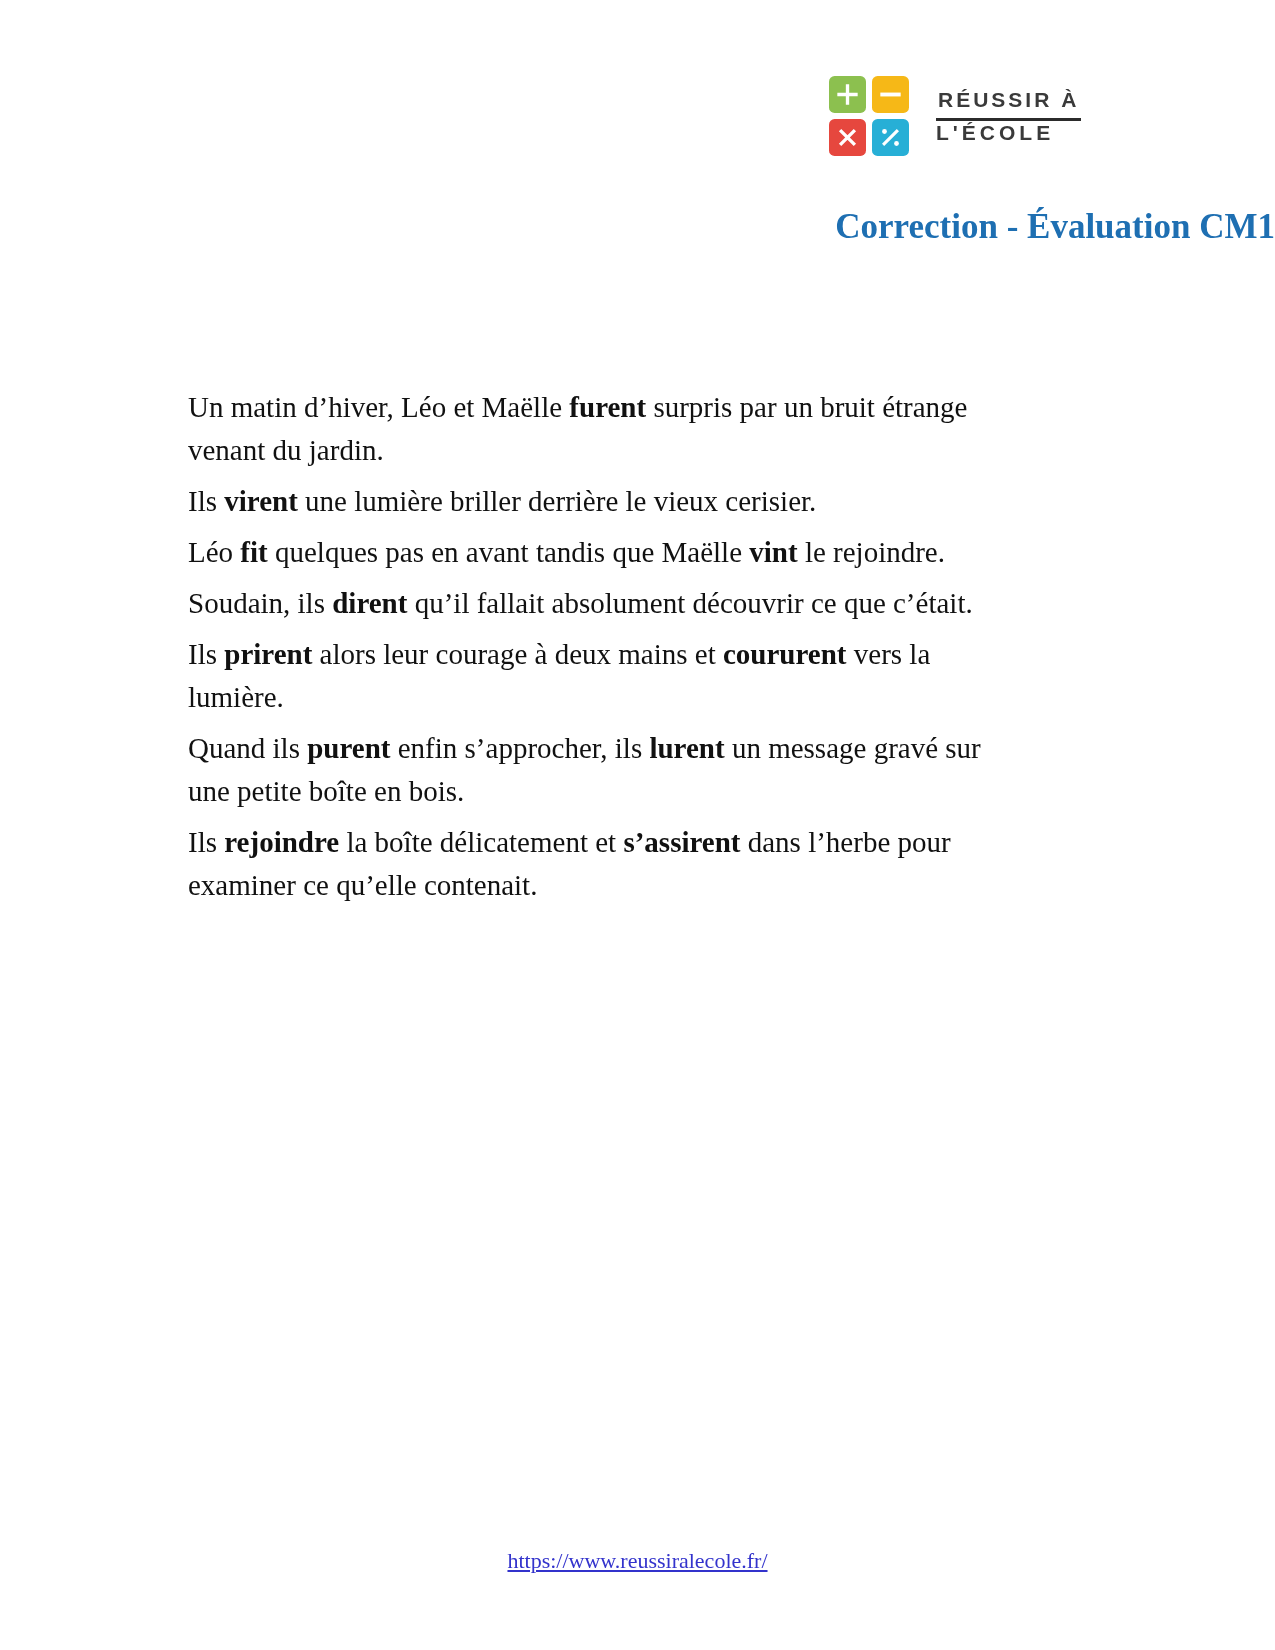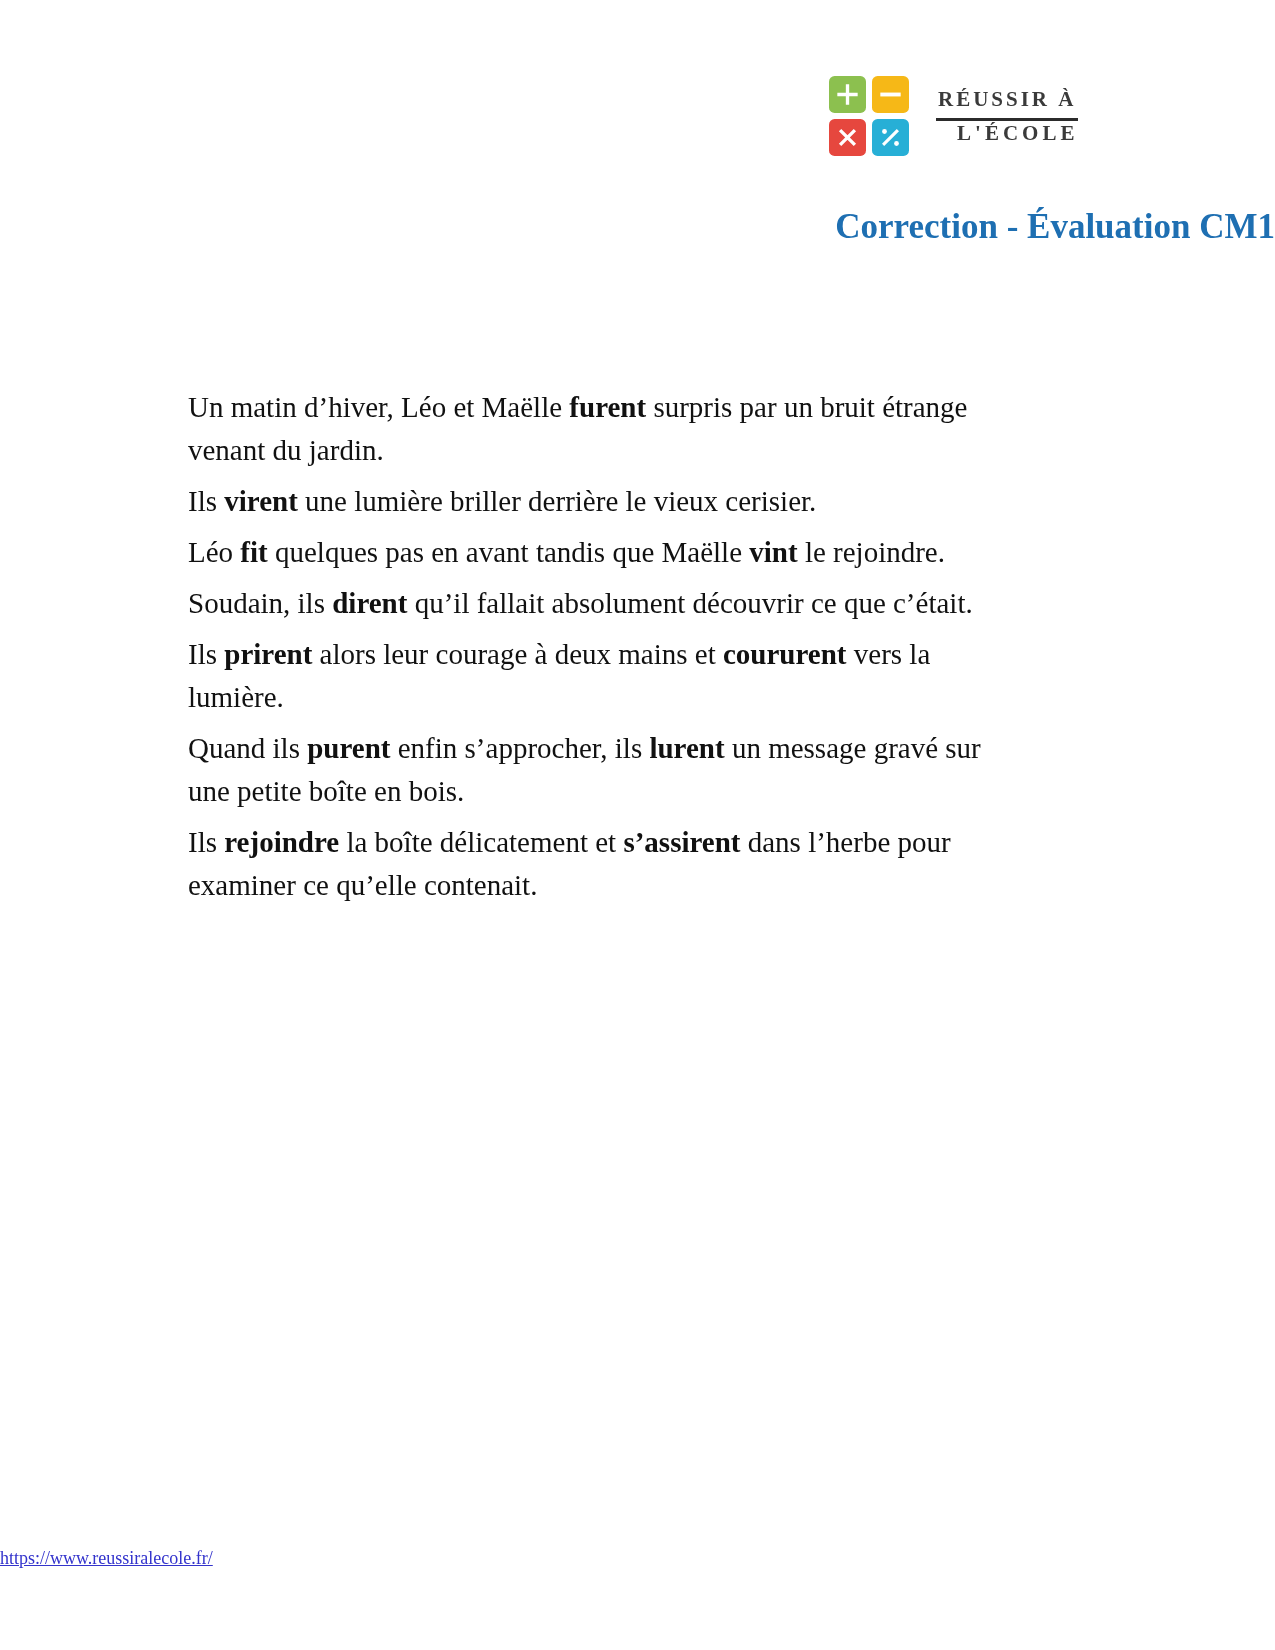--- a/index.html
+++ b/index.html
@@ -23,22 +23,22 @@
   }
   .logo-tiles {
     display: grid;
     grid-template-columns: 37px 37px;
     grid-template-rows: 37px 37px;
     gap: 6px;
   }
   .logo-tile svg { display: block; width: 37px; height: 37px; }
   .logo-text {
     margin-left: 27px;
-    text-align: right;
-    font-family: Liberation Serif, serif;
+    text-align: left;
+    font-family: Liberation Sans, sans-serif;
     font-weight: 700;
     color: #3a3a3a;
   }
   .logo-text .top {
     font-size: 21px;
     letter-spacing: 3px;
     padding: 0 2px 6px 2px;
     white-space: nowrap;
   }
   .logo-divider {
@@ -82,21 +82,22 @@
     color: #111111;
   }
   .story .sentence { margin: 8px; }
 
   
   .footer {
     position: absolute;
     top: 1548px;
     left: 0;
     width: 100%;
-    font-size: 18px;
+    text-align: center;
+    font-size: 22px;
   }
   .footer a {
     color: #3333cc;
     text-decoration: underline;
   }
 </style>
 </head>
 <body>
 
 <div class="page">

